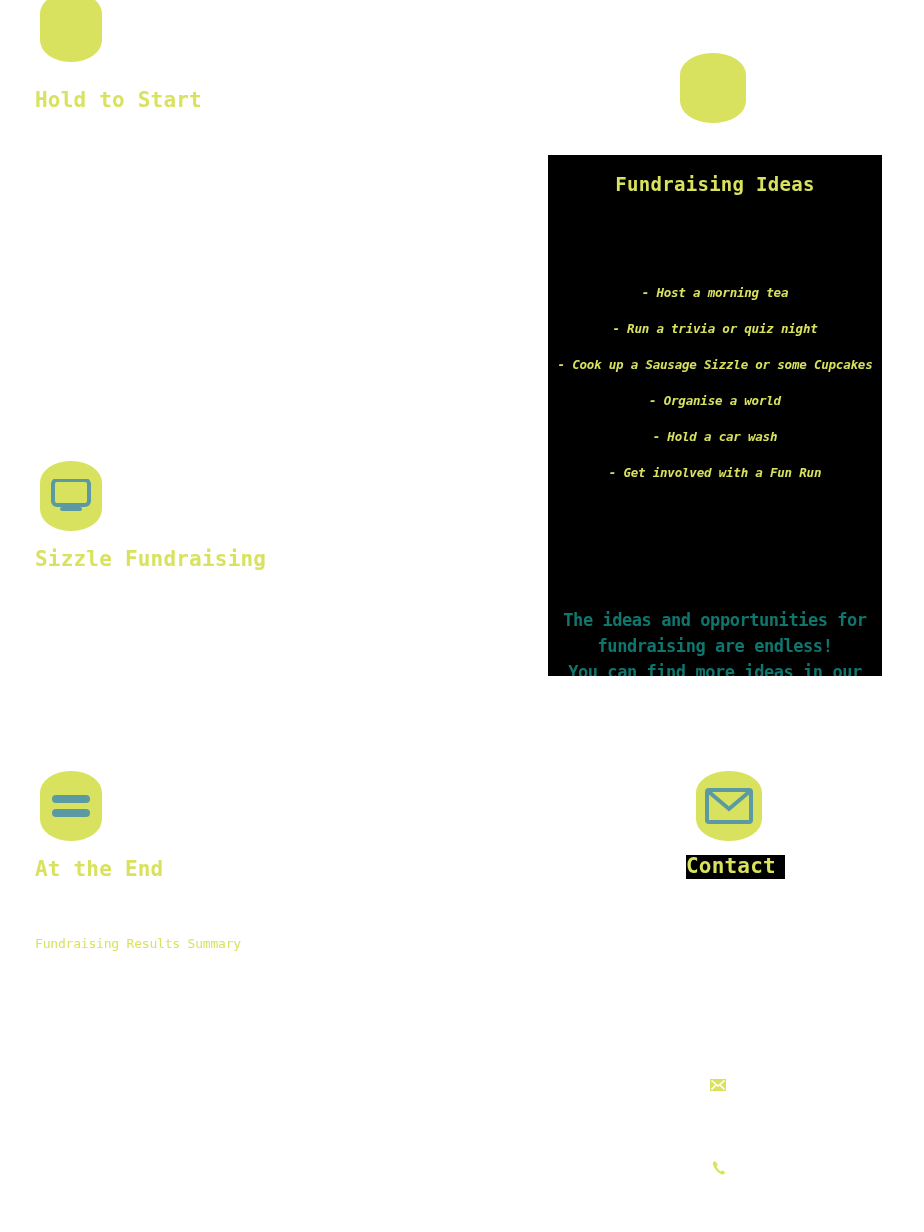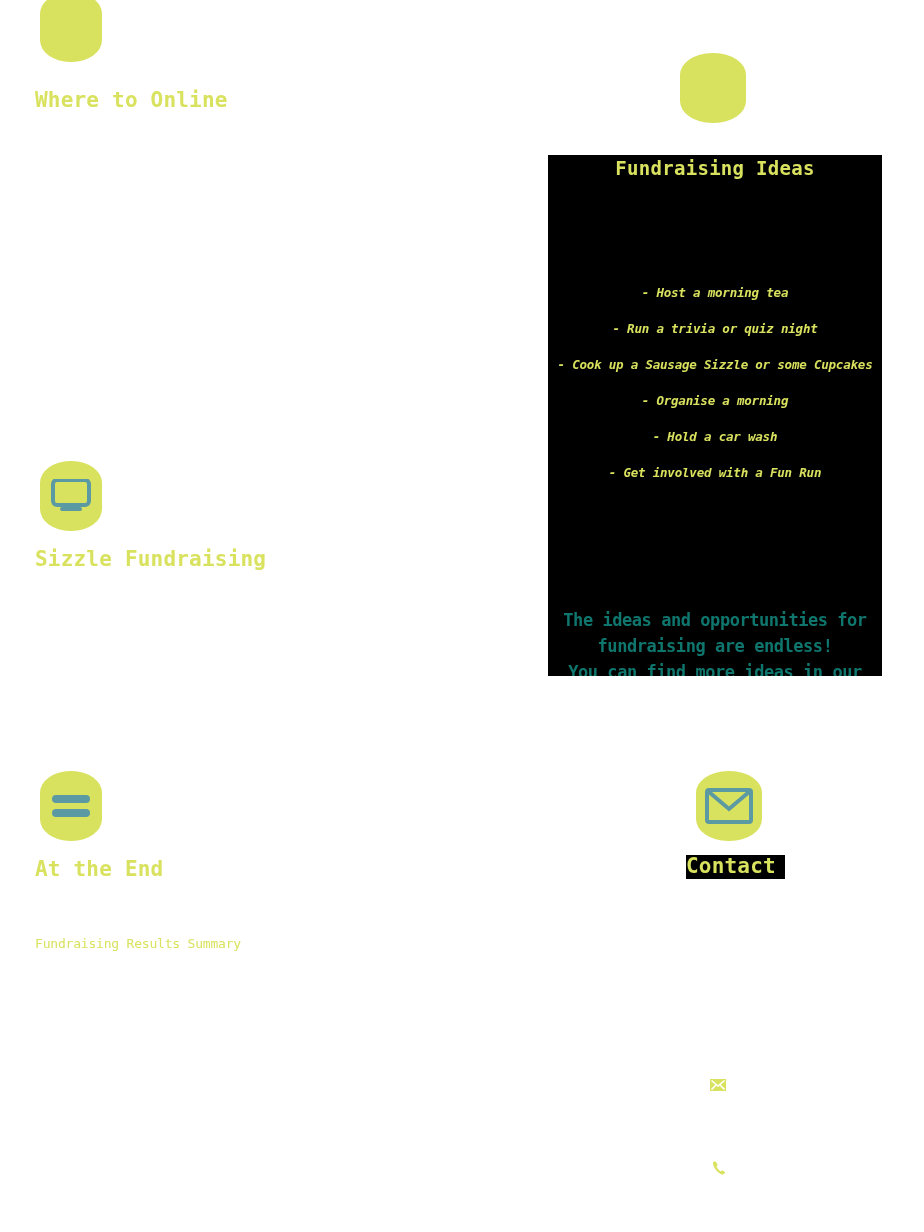--- a/index.html
+++ b/index.html
@@ -82,21 +82,21 @@
     background: #000000;
     overflow: hidden;
     text-align: center;
     font-family: "DejaVu Sans Mono", monospace;
   }
   #ideas-panel .panel-title {
     color: #d9e25e;
     font-weight: bold;
     font-size: 19px;
     line-height: 1;
-    margin: 0;
+    margin: 16px;
     padding-top: 4px;
     position: absolute;
     top: 0px;
     left: 0;
     right: 0;
     letter-spacing: 0.3px;
   }
   #ideas-panel .intro {
     position: absolute;
     top: 48px;
@@ -144,21 +144,21 @@
     display: flex;
     align-items: center;
   }
   .contact-line .mini-icon { display: block; }
 </style>
 </head>
 <body>
 
 <div class="badge" style="left:40px; top:-8px;"></div>
 
-<div class="section-title" style="left:35px; top:90px;">Where to Online</div>
+<div class="section-title" style="left:35px; top:90px;">Hold to Start</div>
 
 <div class="badge" style="left:40px; top:461px;">
   <svg width="40" height="34" viewBox="0 0 40 34">
     <rect x="2" y="1" width="36" height="25" rx="4" ry="4" fill="none" stroke="#5b99a3" stroke-width="4"></rect>
     <rect x="17" y="25" width="6" height="4" fill="#5b99a3"></rect>
     <rect x="9" y="28" width="22" height="4" rx="2" ry="2" fill="#5b99a3"></rect>
   </svg>
 </div>
 
 <div class="section-title" style="left:35px; top:549px;">Sizzle Fundraising</div>
@@ -207,21 +207,21 @@
 
 <div id="ideas-panel">
 
   <div class="panel-title">Fundraising Ideas</div>
 
 
   <ul class="idea-list">
     <li>- Host a morning tea</li>
     <li>- Run a trivia or quiz night</li>
     <li>- Cook up a Sausage Sizzle or some Cupcakes</li>
-    <li>- Organise a morning</li>
+    <li>- Organise a world</li>
     <li>- Hold a car wash</li>
     <li>- Get involved with a Fun Run</li>
   </ul>
 
   <div class="outro">
     <div>The ideas and opportunities for fundraising are endless!</div>
     <div>You can find more ideas in our Community Fundraising Kit.</div>
 
   </div>
 

